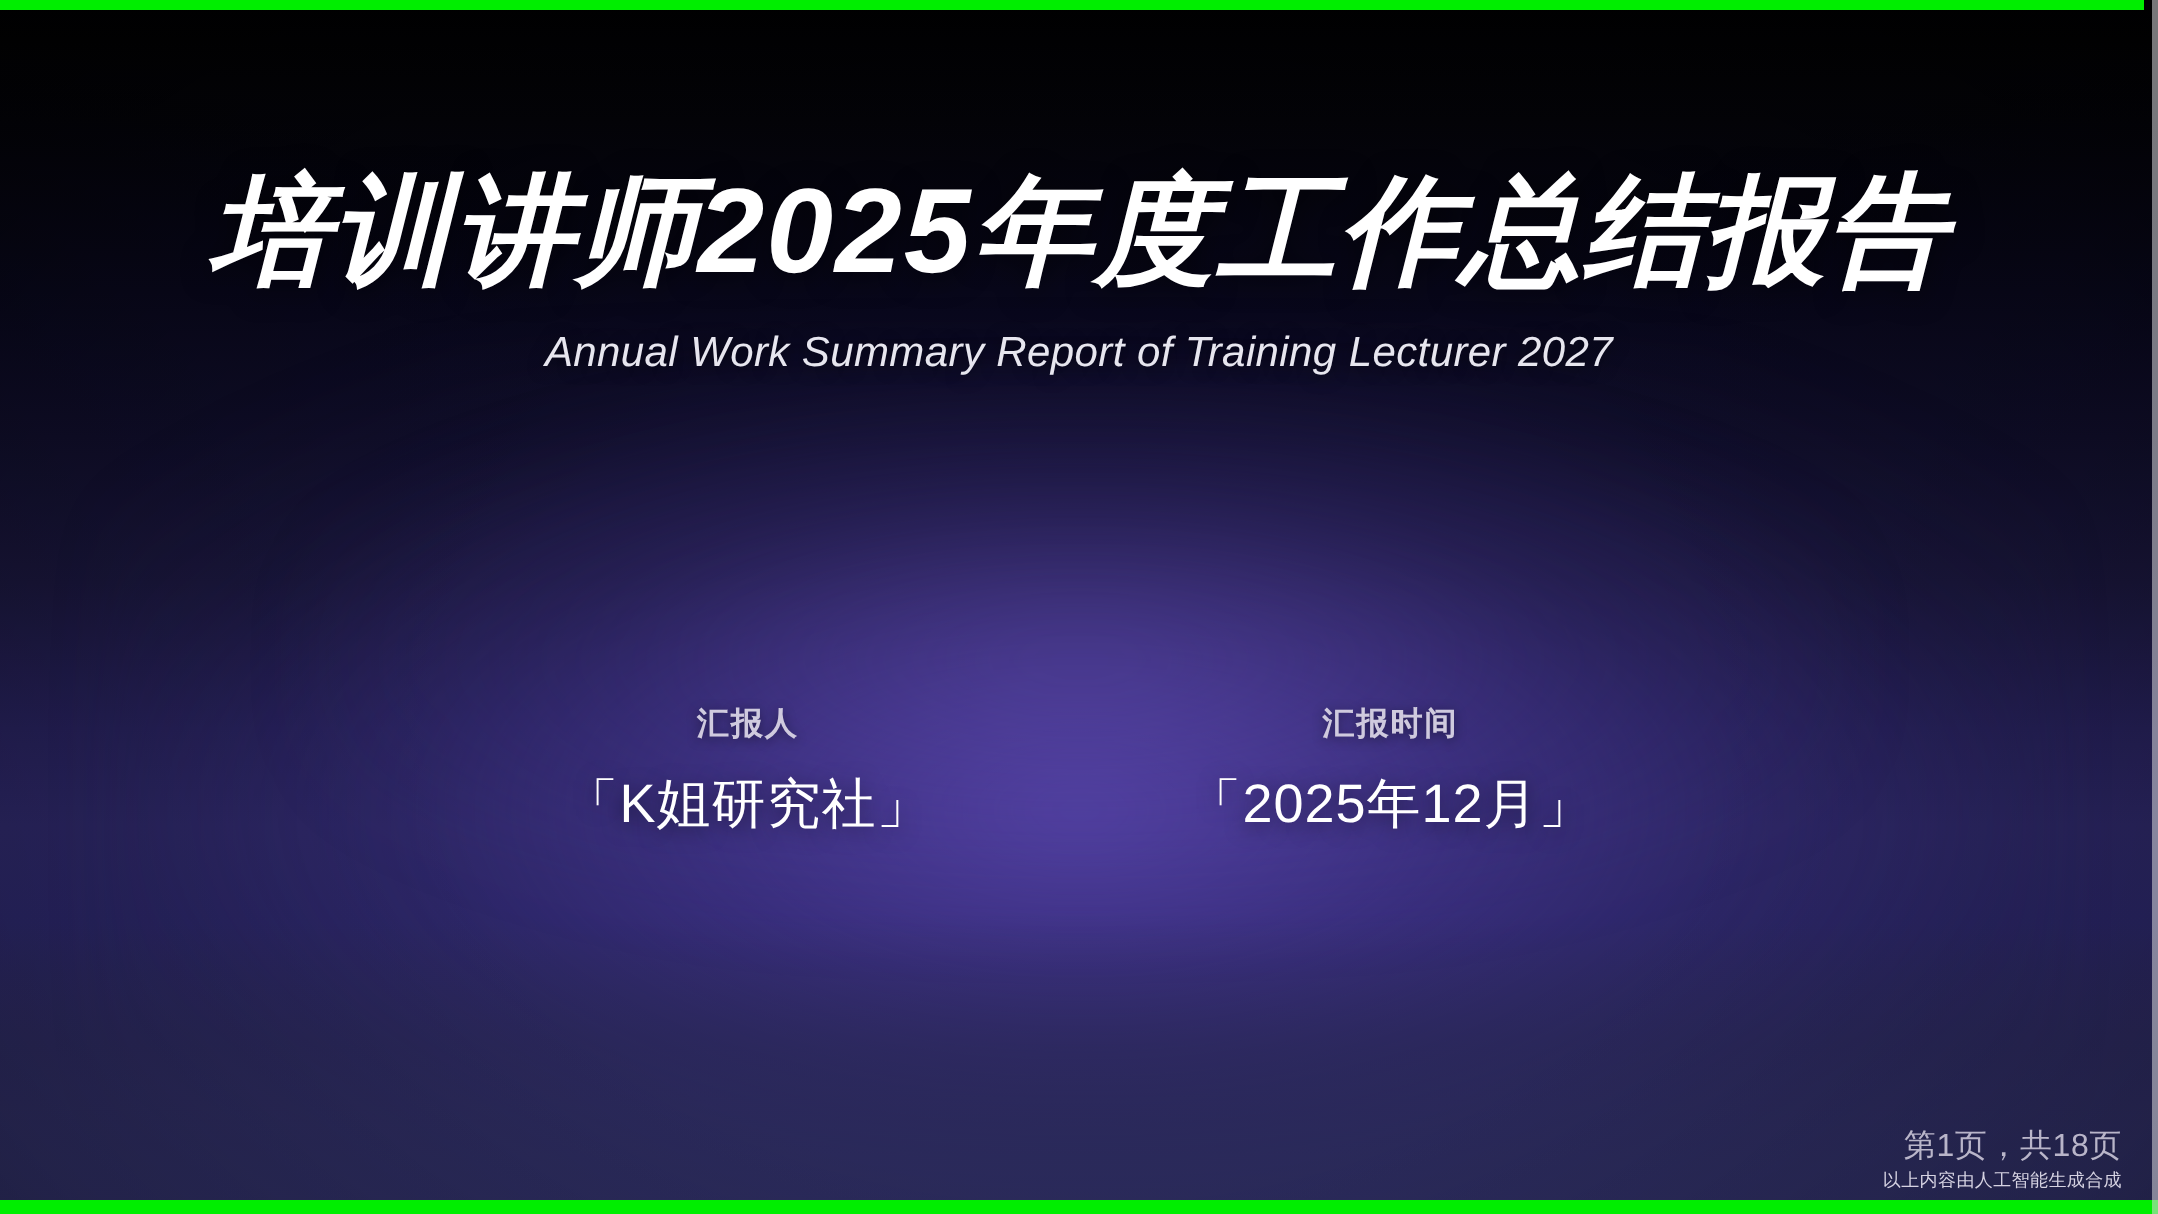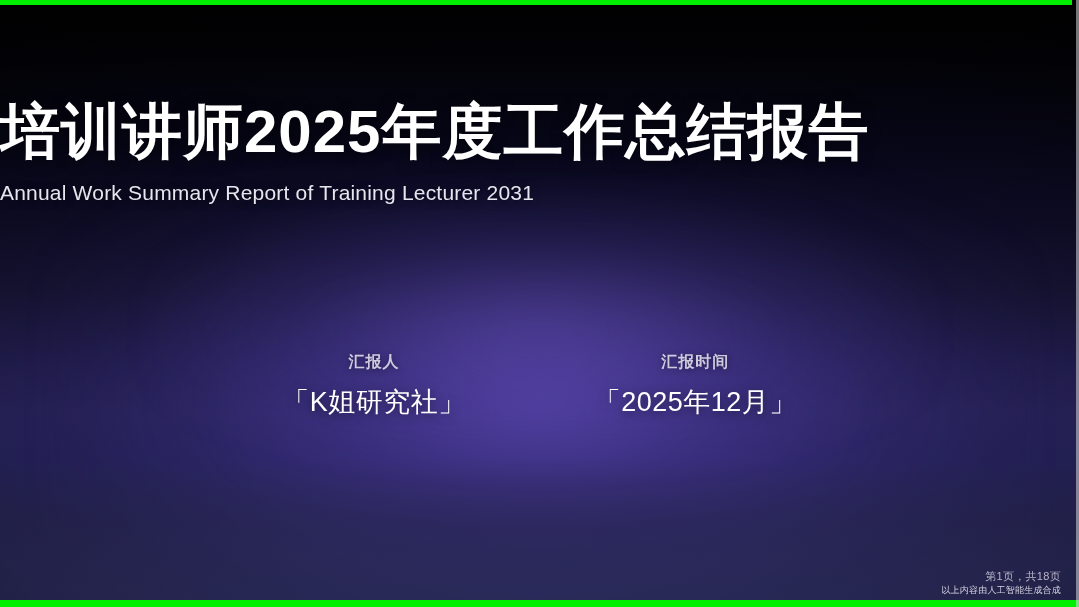--- a/index.html
+++ b/index.html
@@ -121,21 +121,23 @@
   
   .content {
     position: absolute;
     inset: 0;
   }
 
   .title-block {
     position: absolute;
     left: 0;
     right: 0;
-    top: 98px;
+    top: 82px;
+    text-align: center;
+    font-style: italic;
   }
   .main-title {
     margin: 0;
     font-size: 60px;
     line-height: 1.12;
     font-weight: 700;
     color: #ffffff;
     letter-spacing: 1px;
     text-shadow: 0 2px 14px rgba(0,0,0,0.55);
   }
@@ -178,21 +180,21 @@
     text-shadow: 0 2px 10px rgba(0,0,0,0.5);
   }
 
   .footer {
     position: absolute;
     right: 18px;
     bottom: 10px;
     text-align: right;
   }
   .page-indicator {
-    font-size: 11px;
+    font-size: 16px;
     color: #b9b5c9;
     letter-spacing: 0.3px;
   }
   .ai-disclaimer {
     font-size: 9px;
     color: #d6d3e2;
     letter-spacing: 0.2px;
   }
 </style>
 </head>
@@ -207,21 +209,21 @@
   <div class="bg-vignette"></div>
 
   <div class="green-bar-top" style="background: rgb(0, 238, 0);"></div>
   <div class="green-bar-bottom" style="background: rgb(0, 238, 0);"></div>
   <div class="edge-right"></div>
 
   <div class="content">
 
     <div class="title-block">
       <h1 class="main-title">培训讲师2025年度工作总结报告</h1>
-      <p class="sub-title">Annual Work Summary Report of Training Lecturer 2031</p>
+      <p class="sub-title">Annual Work Summary Report of Training Lecturer 2027</p>
     </div>
 
     <div class="meta-block">
       <div class="meta-col">
         <div class="meta-label">汇报人</div>
         <div class="meta-value">「K姐研究社」</div>
       </div>
       <div class="meta-col">
         <div class="meta-label">汇报时间</div>
         <div class="meta-value">「2025年12月」</div>

